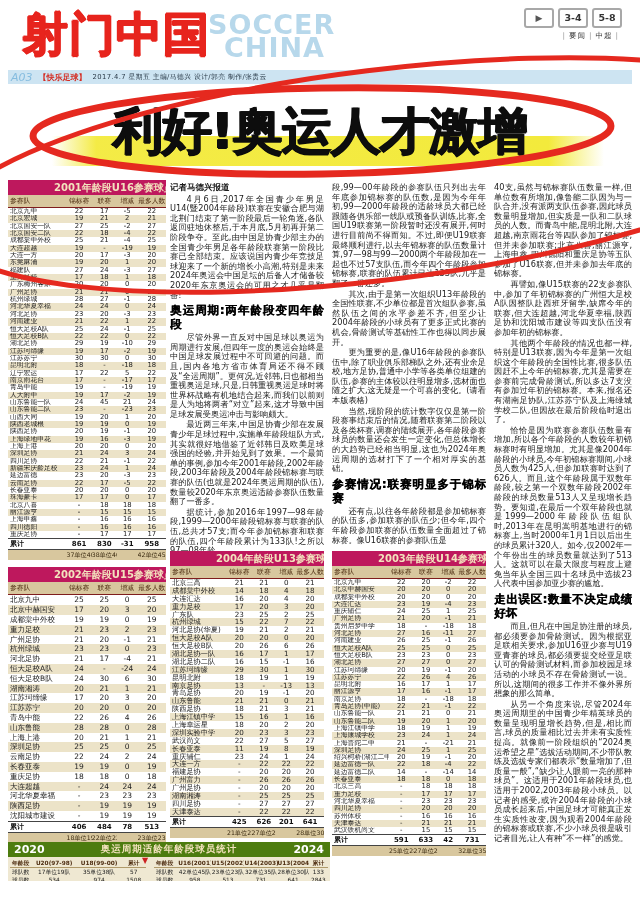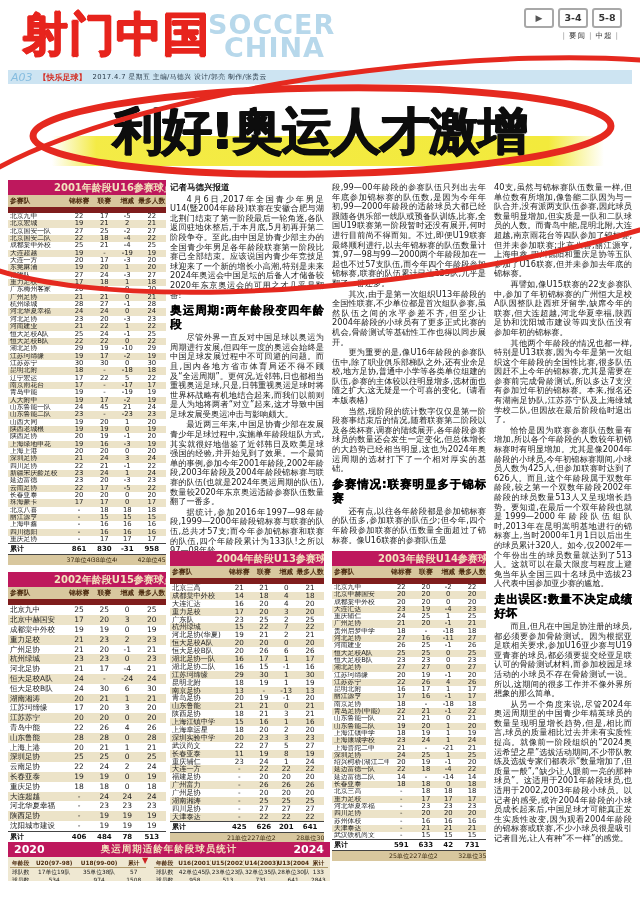--- a/index.html
+++ b/index.html
@@ -43,35 +43,35 @@
   .t-p{text-indent:2em;}
   .t-p0{text-indent:0;}
   .t-by{font-weight:bold;font-size:8.5px;margin-bottom:2px;}
   .t-h{font-weight:bold;font-size:11.5px;line-height:14px;margin:3px 0 2px;text-indent:0;color:#000;
        text-shadow:0.5px 0 currentColor;}
   
   .stat-table{width:100%;margin-bottom:7px;}
   .st-title{background:#be185d;color:#f3e2bd;font-weight:bold;font-size:10px;height:15px;line-height:15px;
             text-align:center;letter-spacing:0px;overflow:hidden;white-space:nowrap;padding-left:46px;}
   .st-head,.st-row,.st-total,.st-foot-g{display:grid;grid-template-columns:37% 16% 16% 13% 18%;}
-  .st-head{background:#d8c79e;color:#4d2c10;font-weight:bold;font-size:6.8px;height:12px;line-height:12px;
-           border-bottom:6px solid #7f1d1d;}
+  .st-head{background:#d8c79e;color:#4d2c10;font-weight:normal;font-size:6.8px;height:12px;line-height:12px;
+           border-bottom:1px solid #7f1d1d;}
   .st-row{font-size:6.8px;color:#222;overflow:hidden;}
   .tbl-u16 .st-row{height:7.35px;line-height:7.35px;}
   .tbl-u15 .st-row{font-size:7.5px;height:9.8px;line-height:9.8px;}
   .tbl-u13 .st-row{font-size:7.2px;height:7.9px;line-height:7.9px;}
   .tbl-u14 .st-row{height:7.3px;line-height:7.3px;}
   .st-body .st-row:nth-child(even){background:#ece3c8;}
   .c{text-align:center;overflow:hidden;white-space:nowrap;}
   .c.name{text-align:left;padding-left:2px;}
   .st-total{font-weight:bold;font-size:7px;height:10px;line-height:10px;border-top:1px solid #444;border-bottom:1px solid #444;color:#111;}
   .st-foot-g{background:#d8c79e;font-size:6.2px;height:10px;line-height:10px;color:#3a2a10;}
   
   .bottom-table{position:absolute;left:8px;top:842px;width:322px;}
-  .bt-bar{height:15px;background:#be185d;display:flex;justify-content:space-between;align-items:center;padding:0 6px;}
+  .bt-bar{height:15px;background:#4d7c0f;display:flex;justify-content:space-between;align-items:center;padding:0 6px;}
   .bt-year{color:#fff;font-weight:bold;font-size:11px;}
   .bt-title{color:#f3e2bd;font-size:9.5px;font-weight:bold;letter-spacing:1px;}
   .bt-body{background:#efe8d2;display:flex;position:relative;padding:2px 2px 2px;min-height:30px;}
   .bt-sub{font-size:5.8px;line-height:8px;color:#222;}
   .bt-left{width:136px;}
   .bt-right{flex:1;margin-left:8px;}
   .bt-row{display:grid;}
   .bt-left .bt-row{grid-template-columns:16% 33% 33% 18%;}
   .bt-right .bt-row{grid-template-columns:14% 19% 19% 19% 18% 11%;}
   .bt-row:first-child{font-weight:bold;border-bottom:1px solid #b09a6a;color:#4d2c10;}

